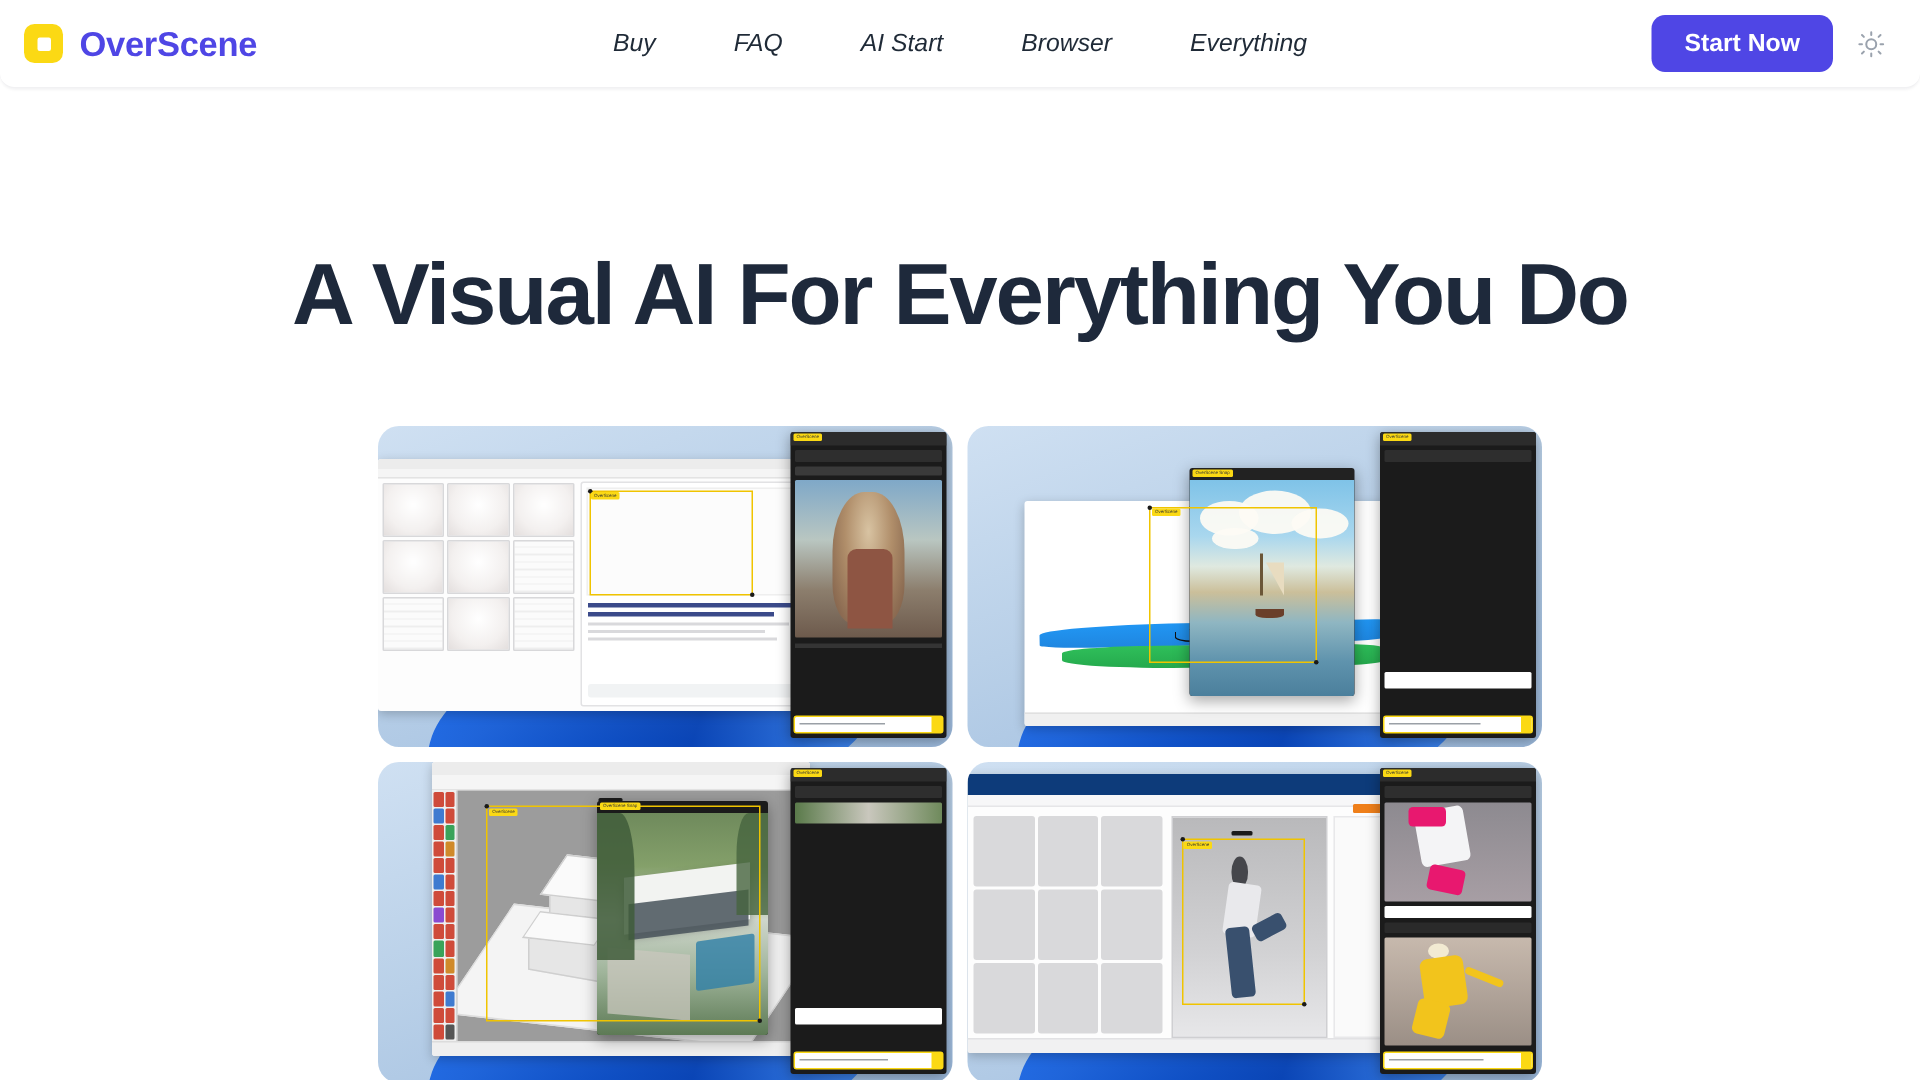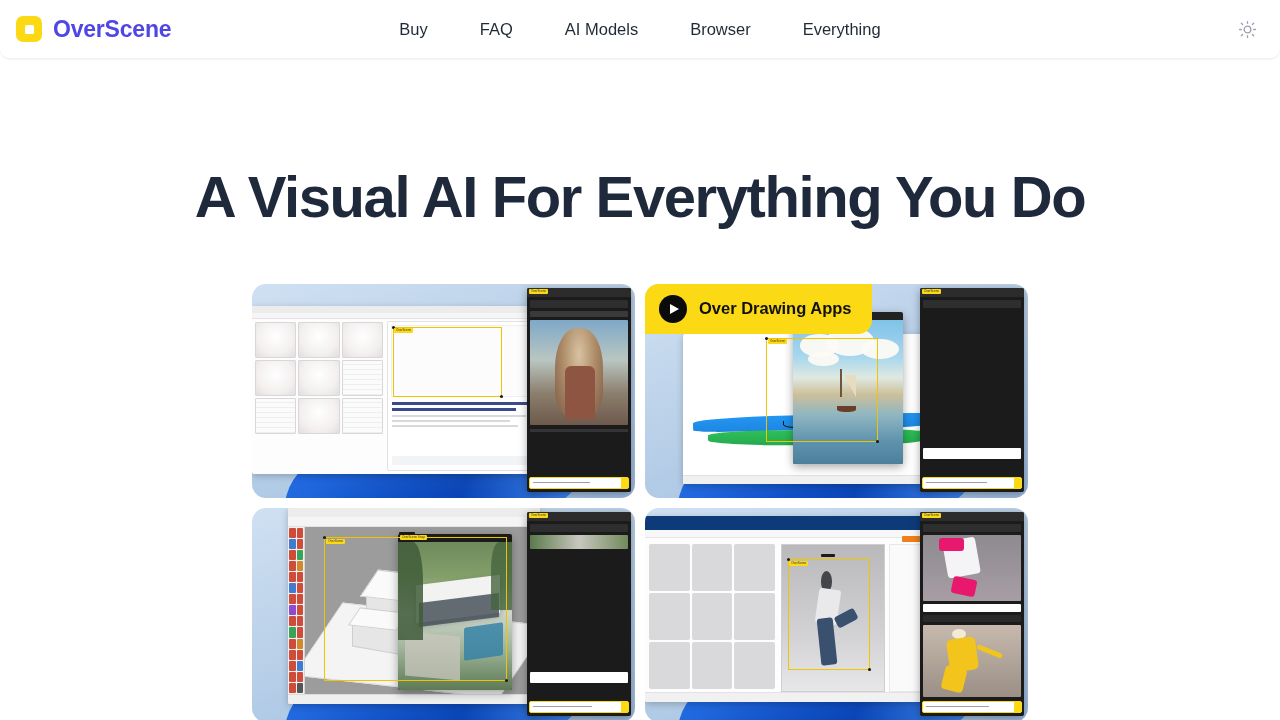--- a/index.html
+++ b/index.html
@@ -33,20 +33,21 @@
   .logo-mark i{ display:block; width:9px; height:9px; background:#fff; border-radius:1.5px; }
   .brand-name{
     font-size:23px; font-weight:700; color:#4f46e5;
     letter-spacing:-.2px;
   }
 
   .nav{
     position:absolute; left:0; right:0;
     display:flex; justify-content:center; gap:0;
     pointer-events:none;
+    font-style:italic;
   }
   .nav-inner{ display:flex; gap:0; pointer-events:auto; }
   .nav a{
     font-size:16.5px; color:#1f2a37; text-decoration:none;
     padding:0 26px; line-height:1; white-space:nowrap;
   }
 
   .header-right{
     margin-left:auto; display:flex; align-items:center; gap:10px;
     position:relative; z-index:3;
@@ -233,27 +234,28 @@
     <span class="logo-mark">
         <i></i>
       </span>
     <span class="brand-name">OverScene</span>
   </div>
 
   <nav class="nav">
     <div class="nav-inner">
       <a href="#">Buy</a>
       <a href="#">FAQ</a>
-      <a href="#">AI Models</a>
+      <a href="#">AI Start</a>
       <a href="#">Browser</a>
       <a href="#">Everything</a>
     </div>
   </nav>
 
   <div class="header-right">
+    <button class="cta">Start Now</button>
     <button class="theme-toggle">
       <svg width="19" height="19" viewBox="0 0 24 24" fill="none" stroke="currentColor" stroke-width="1.7" stroke-linecap="round">
         <circle cx="12" cy="12" r="4.2"></circle>
         <path d="M12 2v2.2M12 19.8V22M4.2 4.2l1.6 1.6M18.2 18.2l1.6 1.6M2 12h2.2M19.8 12H22M4.2 19.8l1.6-1.6M18.2 5.8l1.6-1.6"></path>
       </svg>
     </button>
   </div>
 </div>
 
 <h1 class="hero-title">A Visual AI For Everything You Do</h1>
@@ -347,24 +349,20 @@
       <div class="yellowtag" style="left:2px;top:1px;">OverScene</div>
       <div class="titlebar dk" style="height:9px;"></div>
       <div style="position:absolute;left:3px;top:12px;right:3px;height:8px;background:#2e2e2e;border-radius:1px;"></div>
       <div style="position:absolute;left:3px;top:160px;right:3px;height:11px;background:#fff;border-radius:1px;"></div>
       <div class="prompt" style="left:2px;bottom:3px;right:2px;height:12px;">
         <div class="ln" style="width:62%;"></div>
           <div class="sendbtn"></div>
       </div>
     </div>
 
-    <div class="badge">
-      <span class="play"></span>
-      <span class="txt">Over Drawing Apps</span>
-    </div>
   </div>
 
   <div class="card">
     <div class="wall">
       <div class="swoosh"></div>
         <div class="swoosh2"></div>
     </div>
 
     <div class="mockwin win-light" style="left:36px;top:0;width:252px;height:196px;">
       <div class="titlebar" style="height:9px;"></div>

